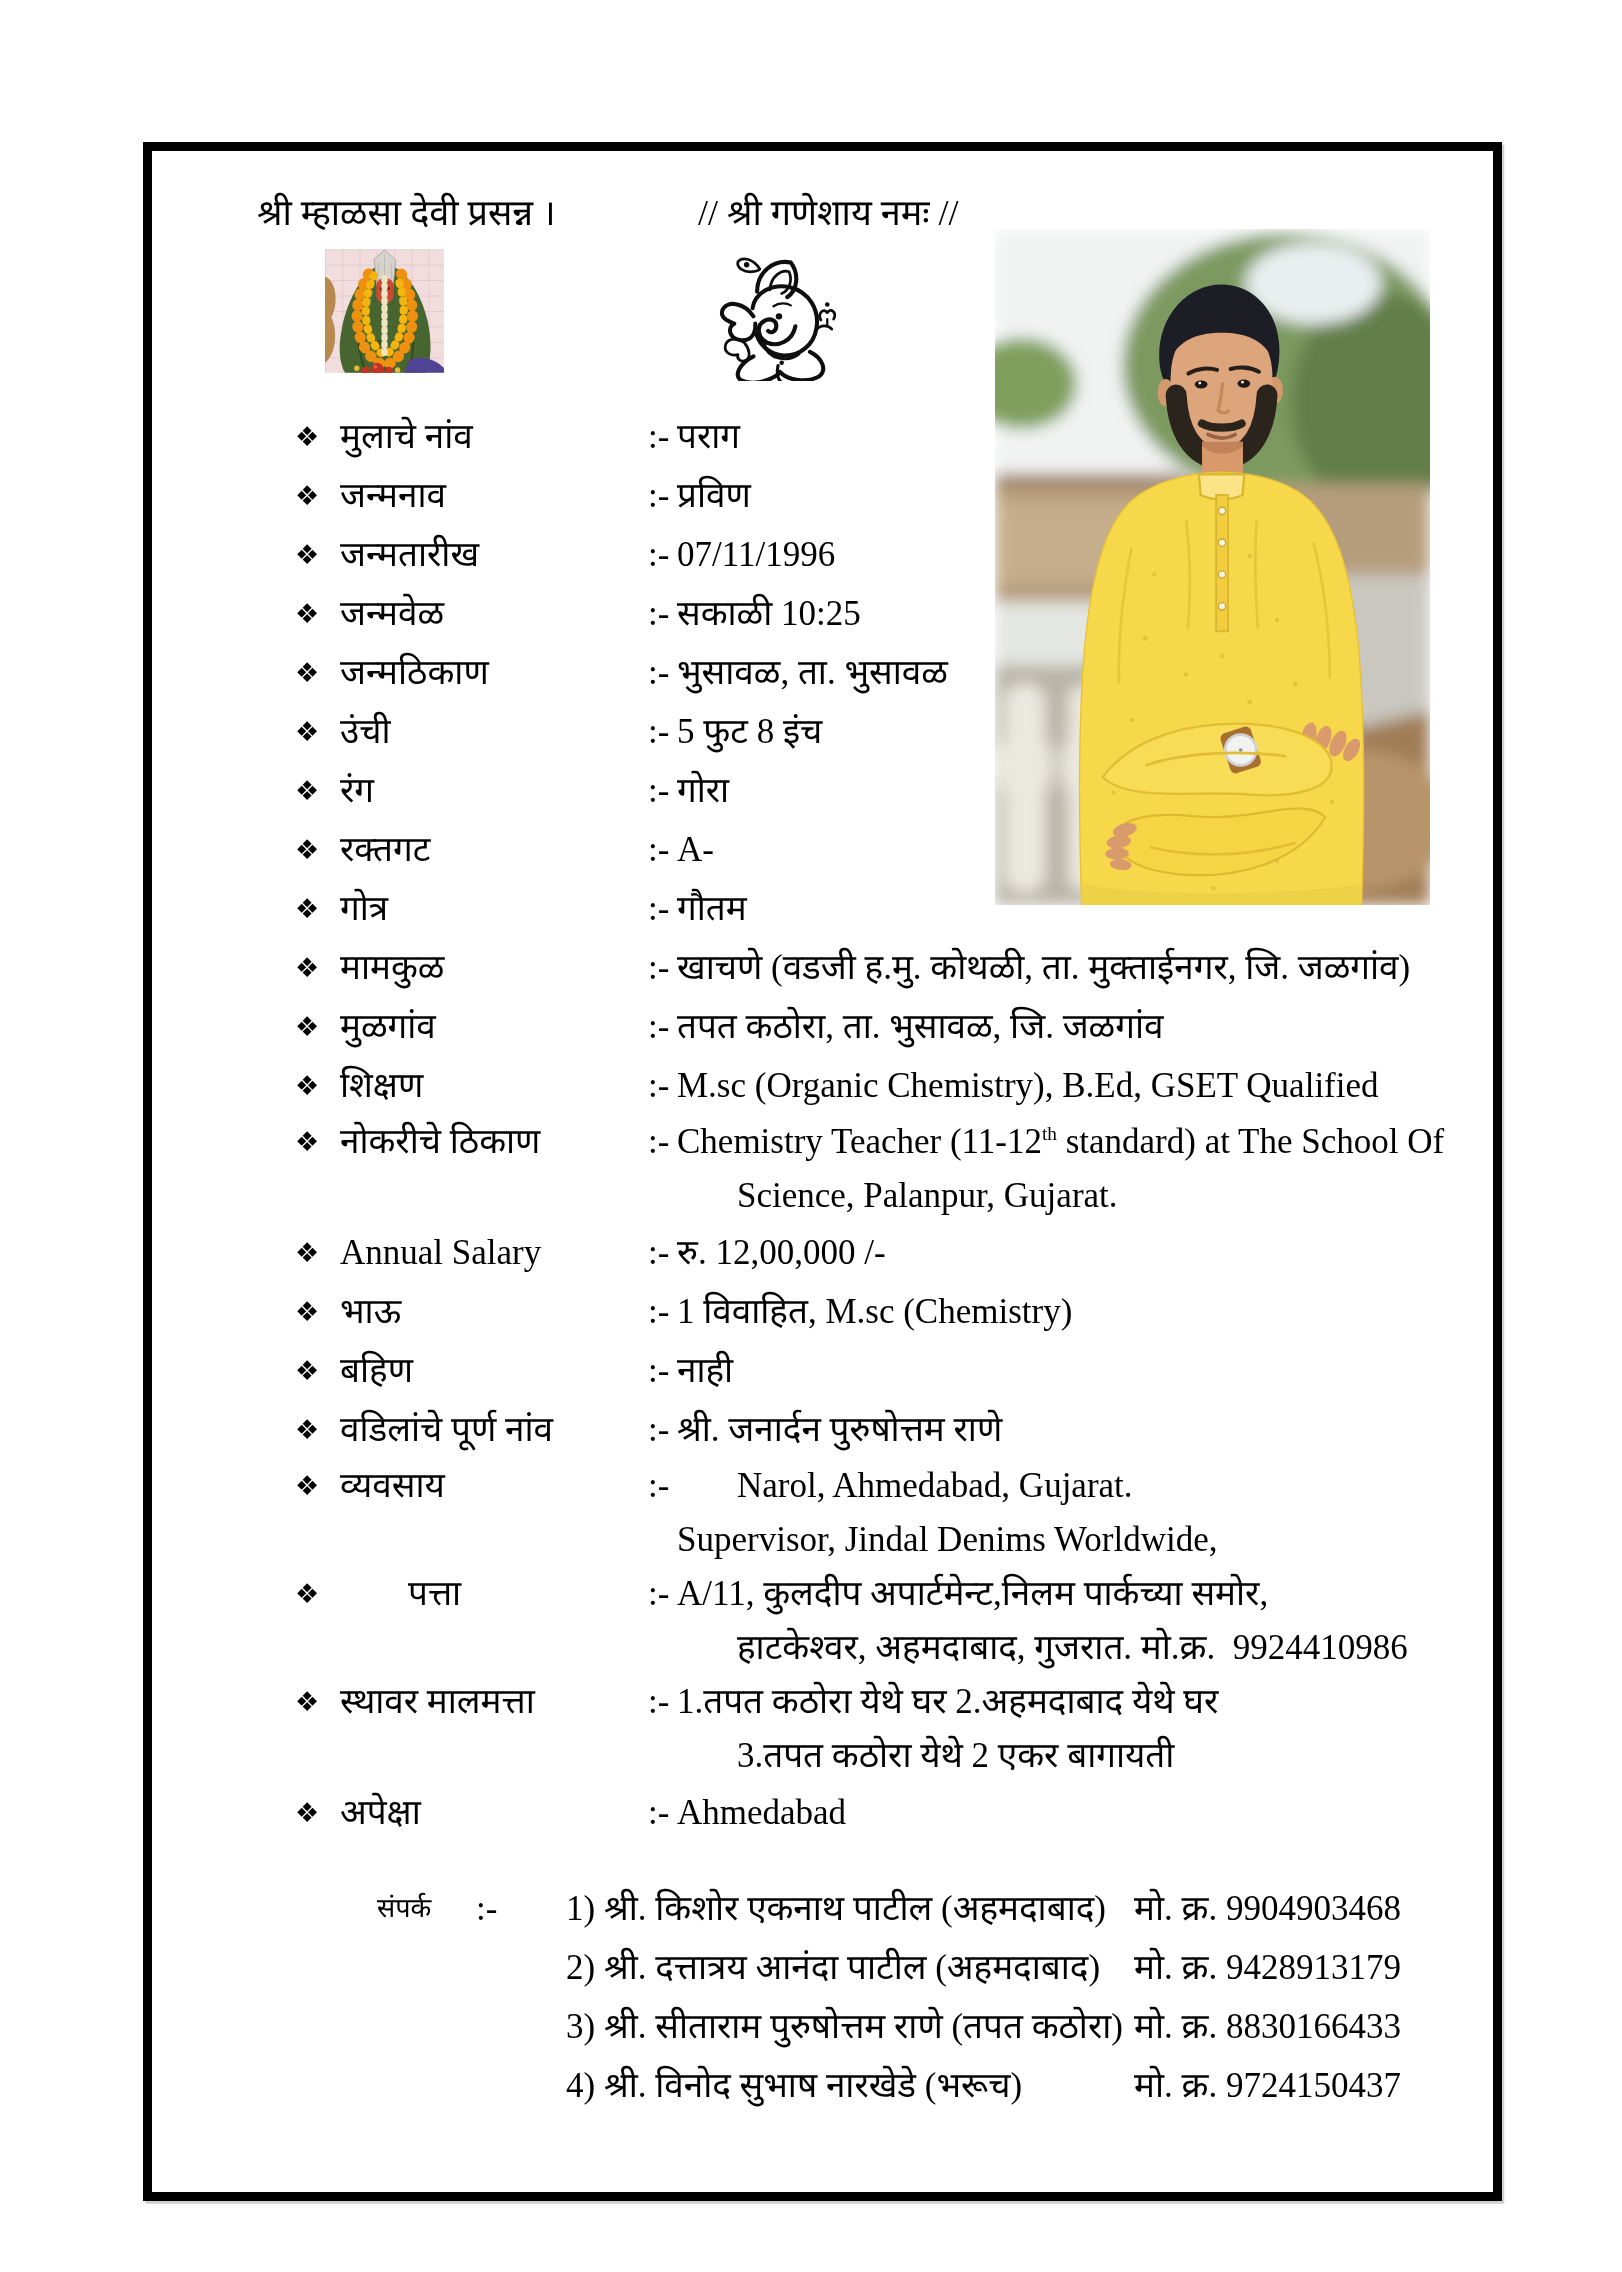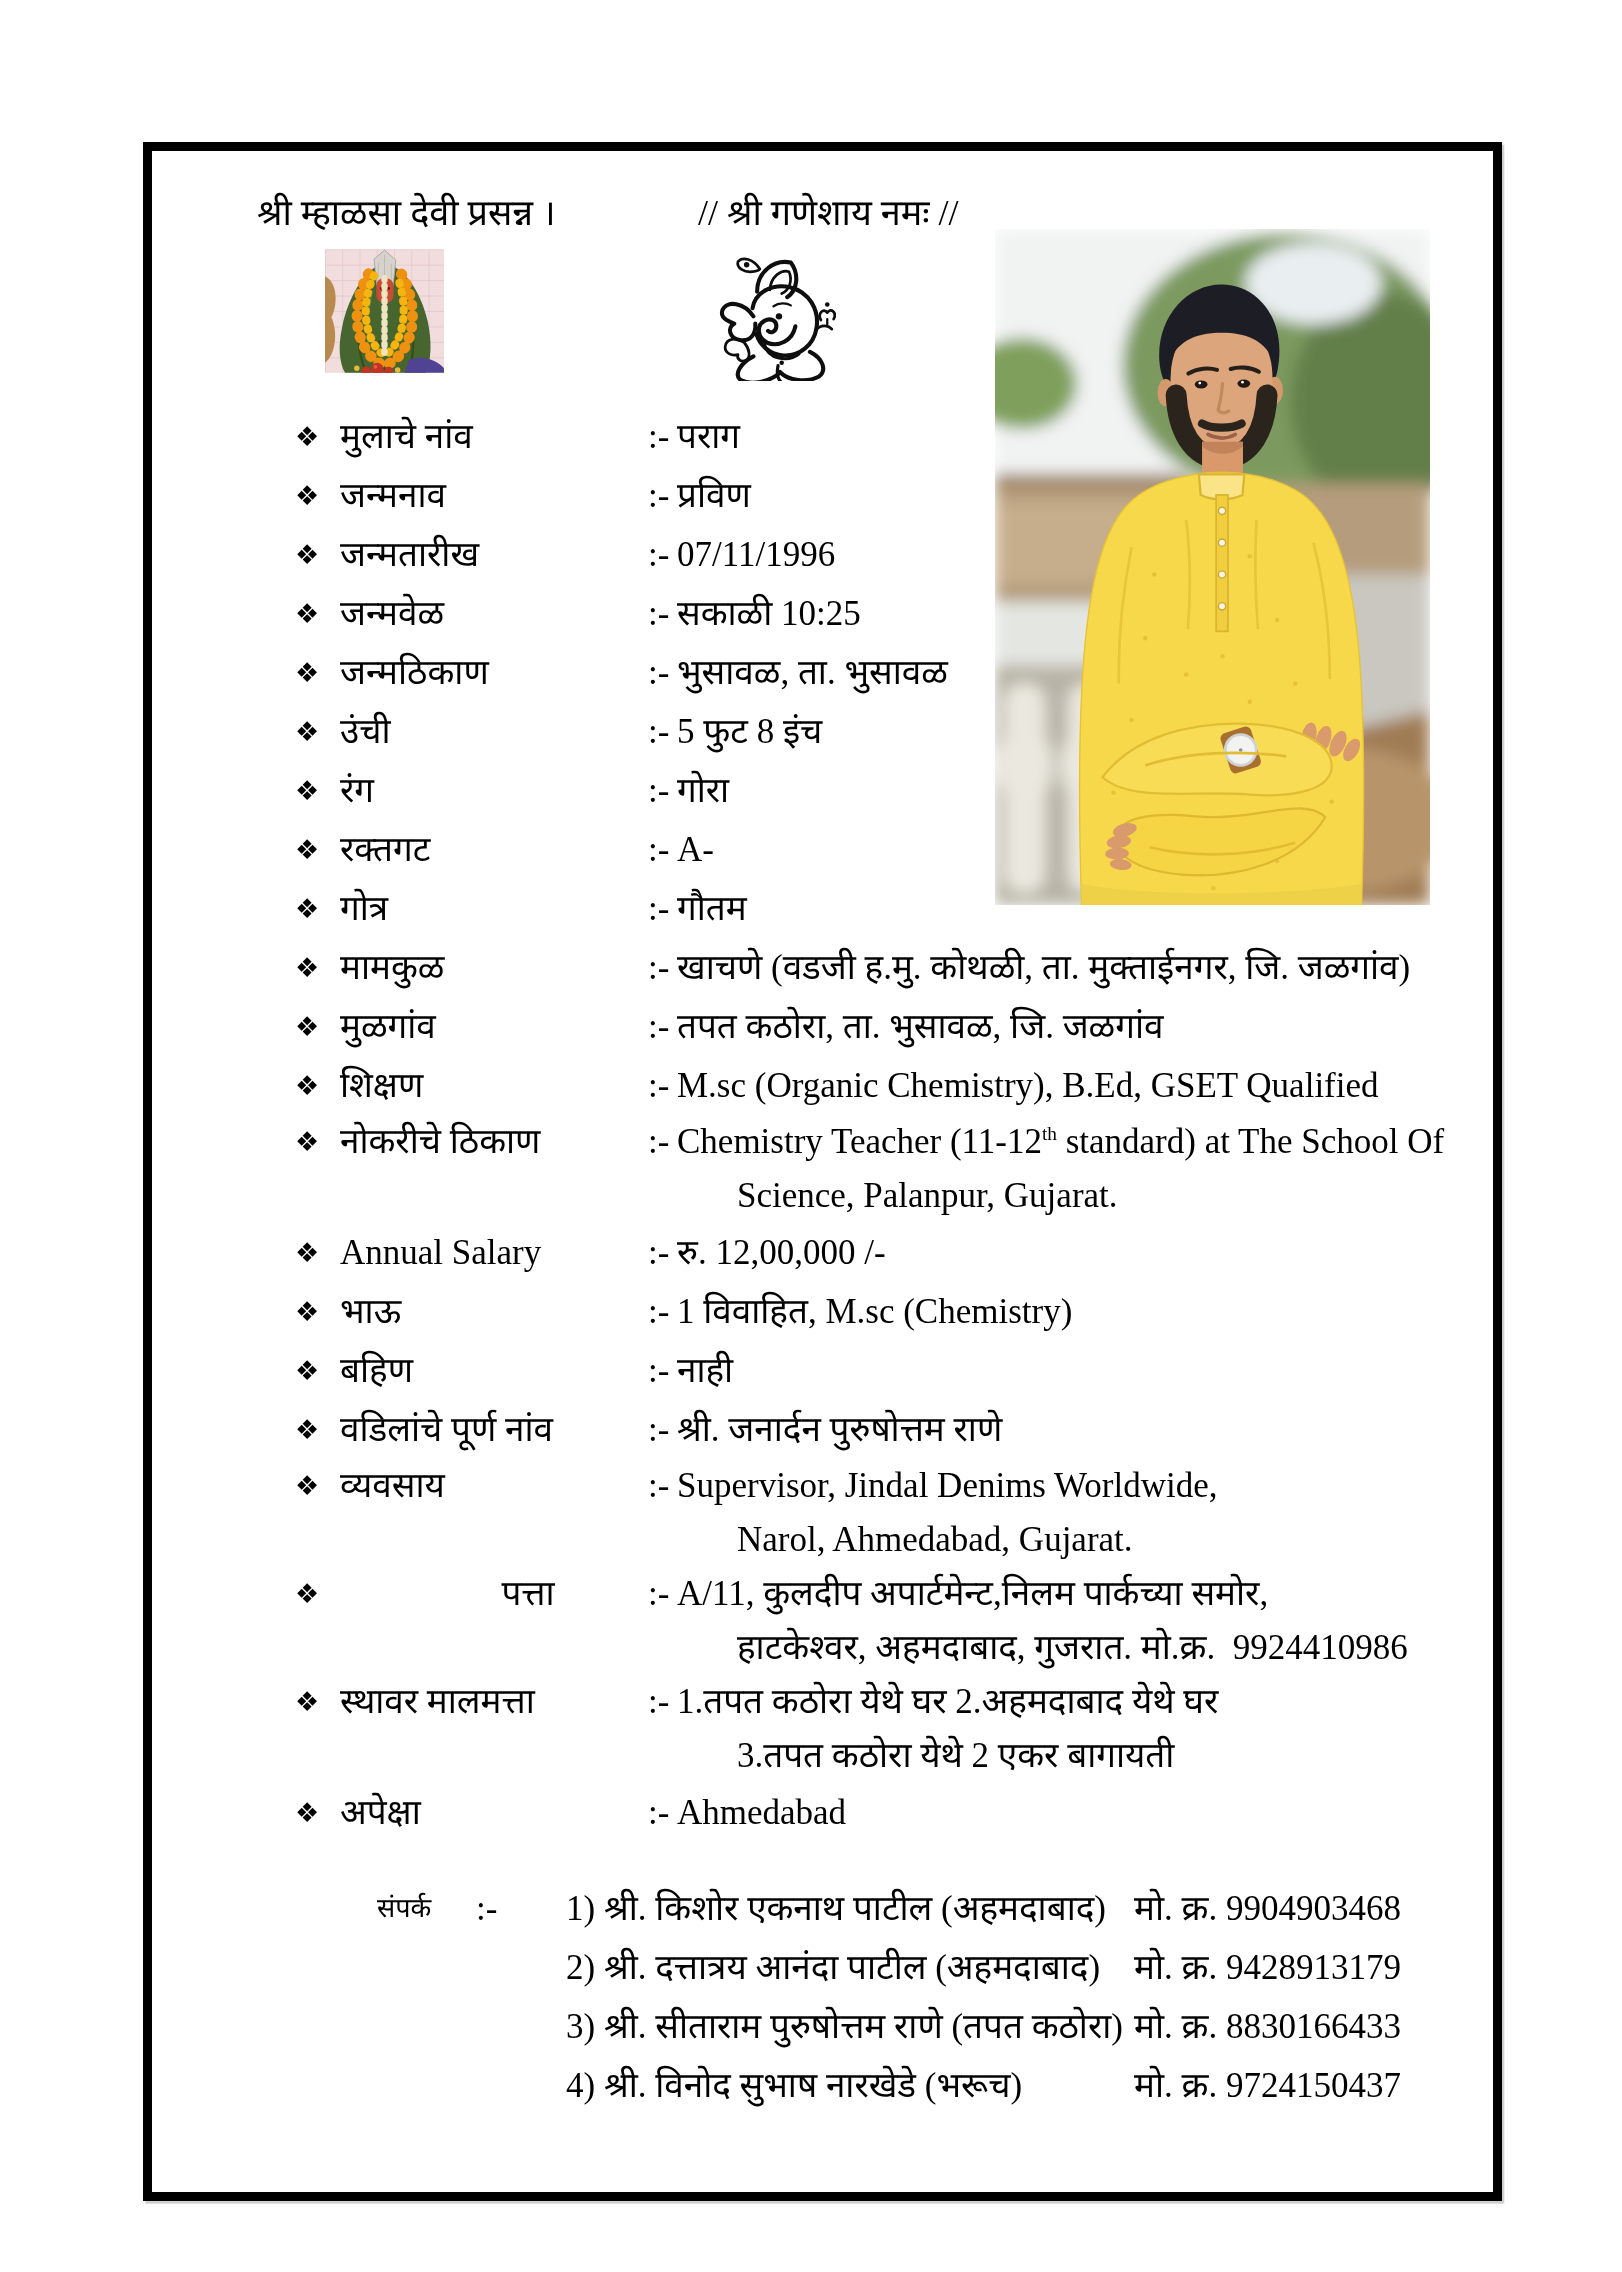--- a/index.html
+++ b/index.html
@@ -15,21 +15,21 @@
   .hdr.left{left:257px;}
   .hdr.right{left:650px;margin-left:48px;}
   .deity{position:absolute;left:325px;top:249px;width:119px;height:124px;}
   .ganesh{position:absolute;left:706px;top:248px;width:130px;height:133px;}
   .portrait{position:absolute;left:995px;top:229px;width:435px;height:676px;}
   .rows{position:absolute;left:295px;top:407px;width:1200px;font-size:35px;}
   .row{display:flex;align-items:flex-start;line-height:59px;}
   .row.multi{line-height:54px;}
   .bullet{flex:0 0 45px;font-family:"DejaVu Sans","Liberation Sans",sans-serif;font-size:27px;}
   .label{flex:0 0 308px;white-space:pre;}
-  .label.indent{padding-left:68px;flex-basis:240px;text-align:center;}
+  .label.indent{padding-left:68px;flex-basis:240px;}
   .sep{flex:0 0 29px;white-space:pre;}
   .lines{flex:1 1 auto;min-width:0;}
   .vline{white-space:pre;}
   .vline.wrap{padding-left:60px;}
   sup{font-size:55%;line-height:0;vertical-align:super;margin-top:20px;}
   .contact-label{position:absolute;left:377px;top:1879px;font-size:27px;line-height:59px;white-space:pre;}
   .contact-sep{position:absolute;left:476px;top:1879px;font-size:35px;line-height:59px;white-space:pre;}
   .contacts{position:absolute;left:566px;top:1879px;width:914px;font-size:35px;line-height:59px;}
   .contact{display:flex;align-items:flex-end;}
   .contact .cname{flex:0 0 568px;white-space:pre;}
@@ -347,22 +347,22 @@
       <span class="lines">
           <div class="vline">श्री. जनार्दन पुरुषोत्तम राणे</div>
         </span>
     </div>
 
     <div class="row multi">
       <span class="bullet">❖</span>
       <span class="label">व्यवसाय</span>
       <span class="sep">:-</span>
       <span class="lines">
+          <div class="vline wrap">Narol, Ahmedabad, Gujarat.</div>
           <div class="vline">Supervisor, Jindal Denims Worldwide,</div>
-          <div class="vline wrap">Narol, Ahmedabad, Gujarat.</div>
         </span>
     </div>
 
     <div class="row multi">
       <span class="bullet">❖</span>
       <span class="label indent">पत्ता</span>
       <span class="sep">:-</span>
       <span class="lines">
           <div class="vline">A/11, कुलदीप अपार्टमेन्ट,निलम पार्कच्या समोर,</div>
           <div class="vline wrap">हाटकेश्वर, अहमदाबाद, गुजरात. मो.क्र.  9924410986</div>

